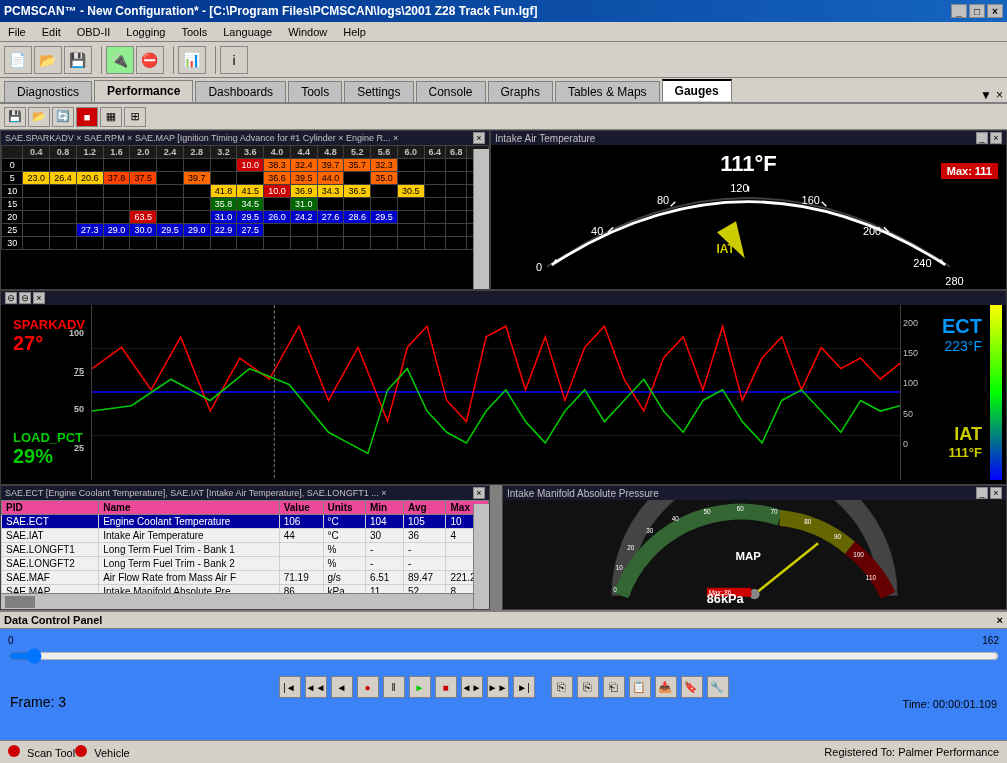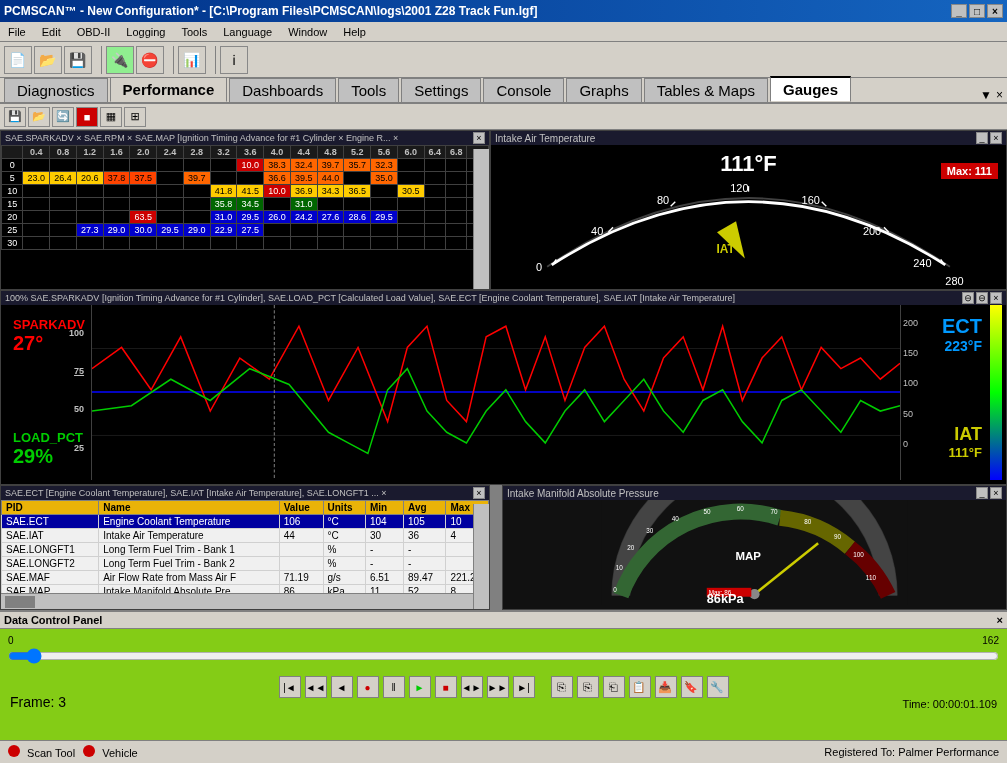--- a/index.html
+++ b/index.html
@@ -14,21 +14,21 @@
     #menu-bar { background: #d4d0c8; height: 20px; display: flex; align-items: center; padding: 0 4px; border-bottom: 1px solid #808080; font-size: 11px; gap: 8px; }
     .menu-item { padding: 1px 4px; cursor: pointer; }
     
     
     #toolbar { background: #d4d0c8; height: 36px; display: flex; align-items: center; padding: 2px 4px; border-bottom: 1px solid #808080; gap: 2px; }
     .tb-btn { width: 28px; height: 28px; background: #d4d0c8; border: 1px solid #888; display: flex; align-items: center; justify-content: center; cursor: pointer; font-size: 14px; }
     .tb-sep { width: 6px; height: 28px; border-right: 1px solid #808080; margin: 0 2px; }
     
     
     #tabs-bar { background: #d4d0c8; height: 26px; display: flex; align-items: flex-end; padding: 0 4px; border-bottom: 2px solid #808080; }
-    .tab { padding: 3px 12px; background: #c0c0c0; border: 1px solid #808080; border-bottom: none; margin-right: 2px; cursor: pointer; font-size: 15px; }
+    .tab { padding: 3px 12px; background: #c0c0c0; border: 1px solid #808080; border-bottom: none; margin-right: 2px; cursor: pointer; font-size: 12px; }
     .tab.active { background: #d4d0c8; border-bottom: 1px solid #d4d0c8; font-weight: bold; z-index: 1; }
     #tabs-right { margin-left: auto; display: flex; gap: 4px; align-items: center; font-size: 12px; }
     
     
     #sub-toolbar { background: #d4d0c8; height: 26px; display: flex; align-items: center; padding: 2px 4px; border-bottom: 1px solid #808080; gap: 2px; }
     .stb-btn { width: 22px; height: 20px; background: #d4d0c8; border: 1px solid #888; display: flex; align-items: center; justify-content: center; cursor: pointer; font-size: 11px; }
     
     
     #main { display: grid; grid-template-columns: 490px 1fr; grid-template-rows: 160px 195px 1fr; gap: 0; background: #808080; height: 480px; }
     
@@ -46,37 +46,37 @@
     #spark-table th { background: #1a1a1a; color: #c0c0c0; }
     .cell-orange { background: #ff6600; color: #000; }
     .cell-yellow { background: #ffcc00; color: #000; }
     .cell-red { background: #cc0000; color: white; }
     .cell-green { background: #006600; color: white; }
     .cell-blue { background: #0000cc; color: white; }
     
     
     #data-table { background: #fff; font-size: 10px; overflow: auto; }
     #data-table table { width: 100%; border-collapse: collapse; }
-    #data-table th { background: #eab308; border: 1px solid #808080; padding: 1px 4px; font-weight: bold; text-align: left; white-space: nowrap; }
+    #data-table th { background: #ec4899; border: 1px solid #808080; padding: 1px 4px; font-weight: bold; text-align: left; white-space: nowrap; }
     #data-table td { border: 1px solid #d0d0d0; padding: 1px 4px; white-space: nowrap; }
     #data-table tr:nth-child(even) { background: #f0f0f0; }
     
     
-    #dcp { background: #84cc16; border-top: 2px solid #808080; height: 130px; position: relative; }
+    #dcp { background: #3b82f6; border-top: 2px solid #808080; height: 130px; position: relative; }
     #dcp-header { background: #d4d0c8; border-bottom: 1px solid #808080; padding: 2px 4px; font-weight: bold; display: flex; justify-content: space-between; font-size: 11px; }
     #dcp-slider-area { padding: 6px 8px; }
     #dcp-slider-label { display: flex; justify-content: space-between; font-size: 10px; margin-bottom: 2px; }
     #dcp-controls { display: flex; align-items: center; justify-content: center; gap: 4px; padding: 4px; }
     .dcp-btn { width: 22px; height: 22px; background: #d4d0c8; border: 1px solid #808080; display: flex; align-items: center; justify-content: center; cursor: pointer; font-size: 14px; }
     #frame-info { position: absolute; bottom: 30px; left: 10px; font-size: 14px; }
     #time-info { position: absolute; bottom: 30px; right: 10px; font-size: 11px; }
     
     
     #status-bar { background: #d4d0c8; border-top: 1px solid #808080; height: 22px; display: flex; align-items: center; justify-content: space-between; padding: 0 8px; font-size: 11px; }
-    #status-left { display: flex; align-items: center; gap: 8px; }
+    #status-left { display: flex; align-items: center; gap: 0; }
     .status-indicator { width: 12px; height: 12px; border-radius: 50%; display: inline-block; margin-right: 4px; }
     
     
     ::-webkit-scrollbar { width: 12px; height: 12px; }
     ::-webkit-scrollbar-track { background: #c0c0c0; }
     ::-webkit-scrollbar-thumb { background: #808080; border: 1px solid #404040; }
   </style>
 </head>
 <body>
 
@@ -366,21 +366,20 @@
         <line x1="240" y1="28" x2="240" y2="22" stroke="white" stroke-width="1.5"></line>
         <line x1="325" y1="44" x2="320" y2="39" stroke="white" stroke-width="1.5"></line>
         <line x1="393" y1="72" x2="388" y2="67" stroke="white" stroke-width="1.5"></line>
         <line x1="454" y1="108" x2="450" y2="102" stroke="white" stroke-width="1.5"></line>
       </svg>
     </div>
   </div>
 
   <div class="panel" style="grid-column:1/3; background:#000; position:relative;">
     <div class="panel-header" style="font-size:9px;">
-      <span class="panel-header-title">100% SAE.SPARKADV [Ignition Timing Advance for #1 Cylinder], SAE.LOAD_PCT [Calculated Load Value], SAE.ECT [Engine Coolant Temperature], SAE.IAT [Intake Air Temperature]</span>
       <div class="panel-header-btns">
         <div class="ph-btn">⊖</div>
         <div class="ph-btn">⊖</div>
         <div class="ph-btn">×</div>
       </div>
     </div>
     <div style="position:relative; width:100%; height:calc(100% - 18px); background:#000; display:flex;">
 
       <div style="width:90px; padding:12px; color:#ff0000; font-size:11px; font-weight:bold; flex-shrink:0; display:flex; flex-direction:column; justify-content:space-between;">
         <div>
@@ -422,21 +421,21 @@
         <div style="position:absolute; left:2px; top:10px; color:#c0c0c0; font-size:9px; line-height:1.8;">
           <div>200</div>
           <div style="margin-top:14px;">150</div>
           <div style="margin-top:14px;">100</div>
           <div style="margin-top:14px;">50</div>
           <div style="margin-top:14px;">0</div>
         </div>
 
         <div style="position:absolute; right:4px; top:10px; text-align:right;">
           <div style="color:#0099ff; font-size:20px; font-weight:bold;">ECT</div>
-          <div style="color:#0099ff; font-size:14px; font-weight:bold;">223°F</div>
+          <div style="color:#0099ff; font-size:14px; font-weight:normal;">223°F</div>
         </div>
 
         <div style="position:absolute; right:4px; bottom:20px; text-align:right;">
           <div style="color:#cccc00; font-size:18px; font-weight:bold;">IAT</div>
           <div style="color:#cccc00; font-size:13px; font-weight:bold;">111°F</div>
         </div>
       </div>
 
       <div style="width:20px; flex-shrink:0;">
         <svg width="20" height="100%" viewBox="0 0 20 165" preserveAspectRatio="none">

